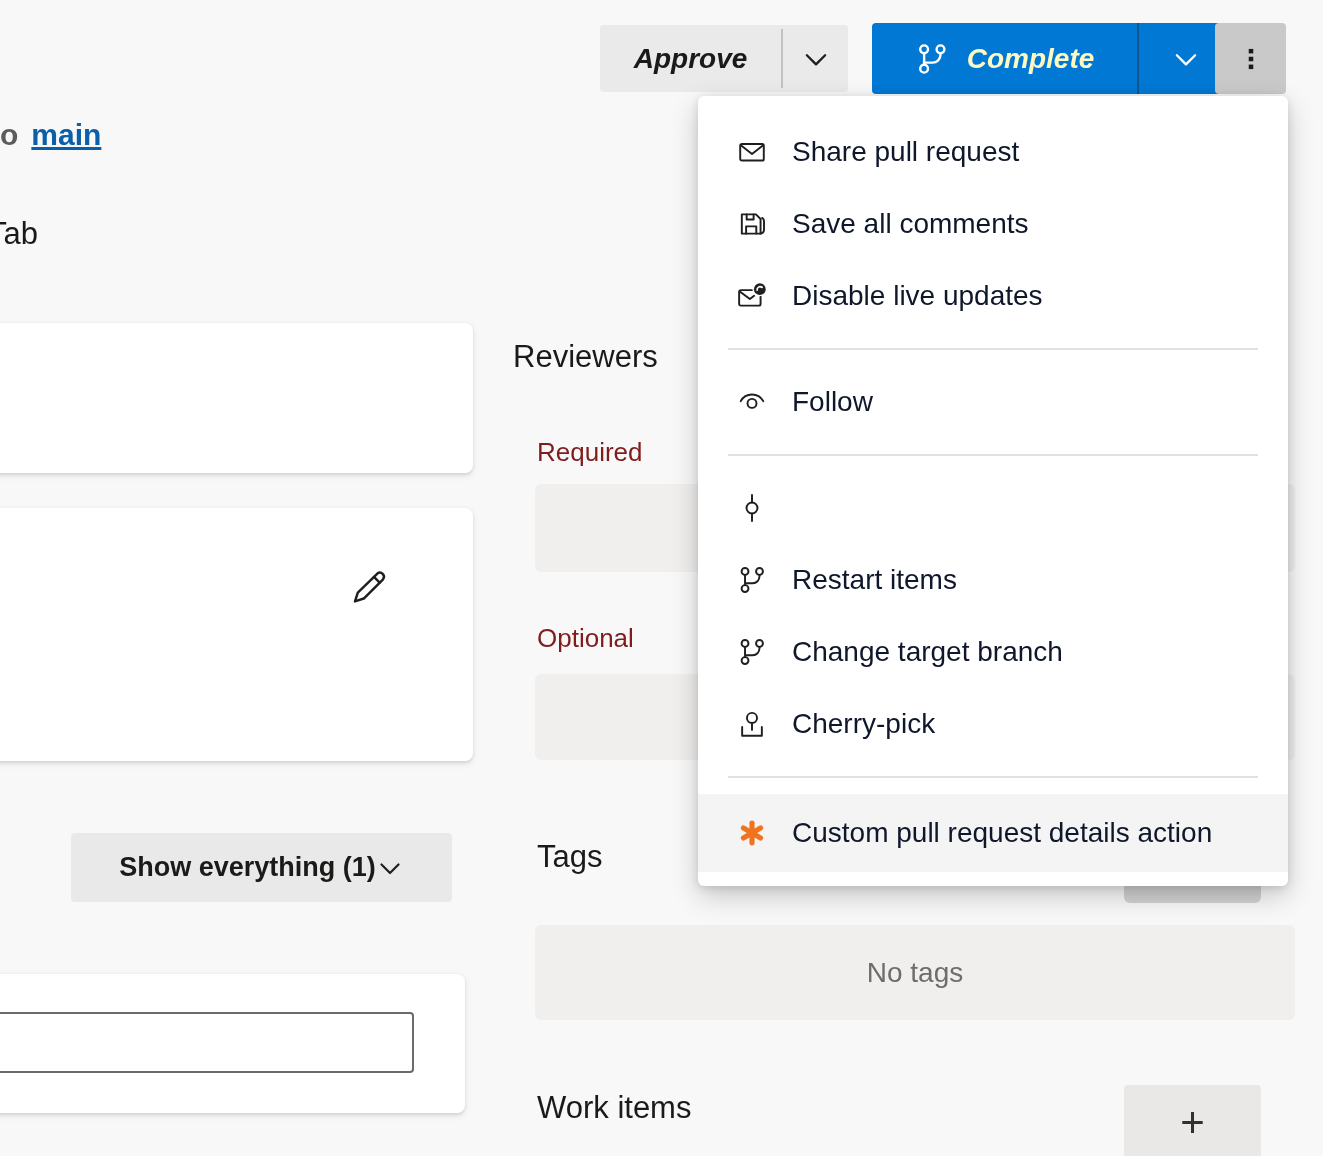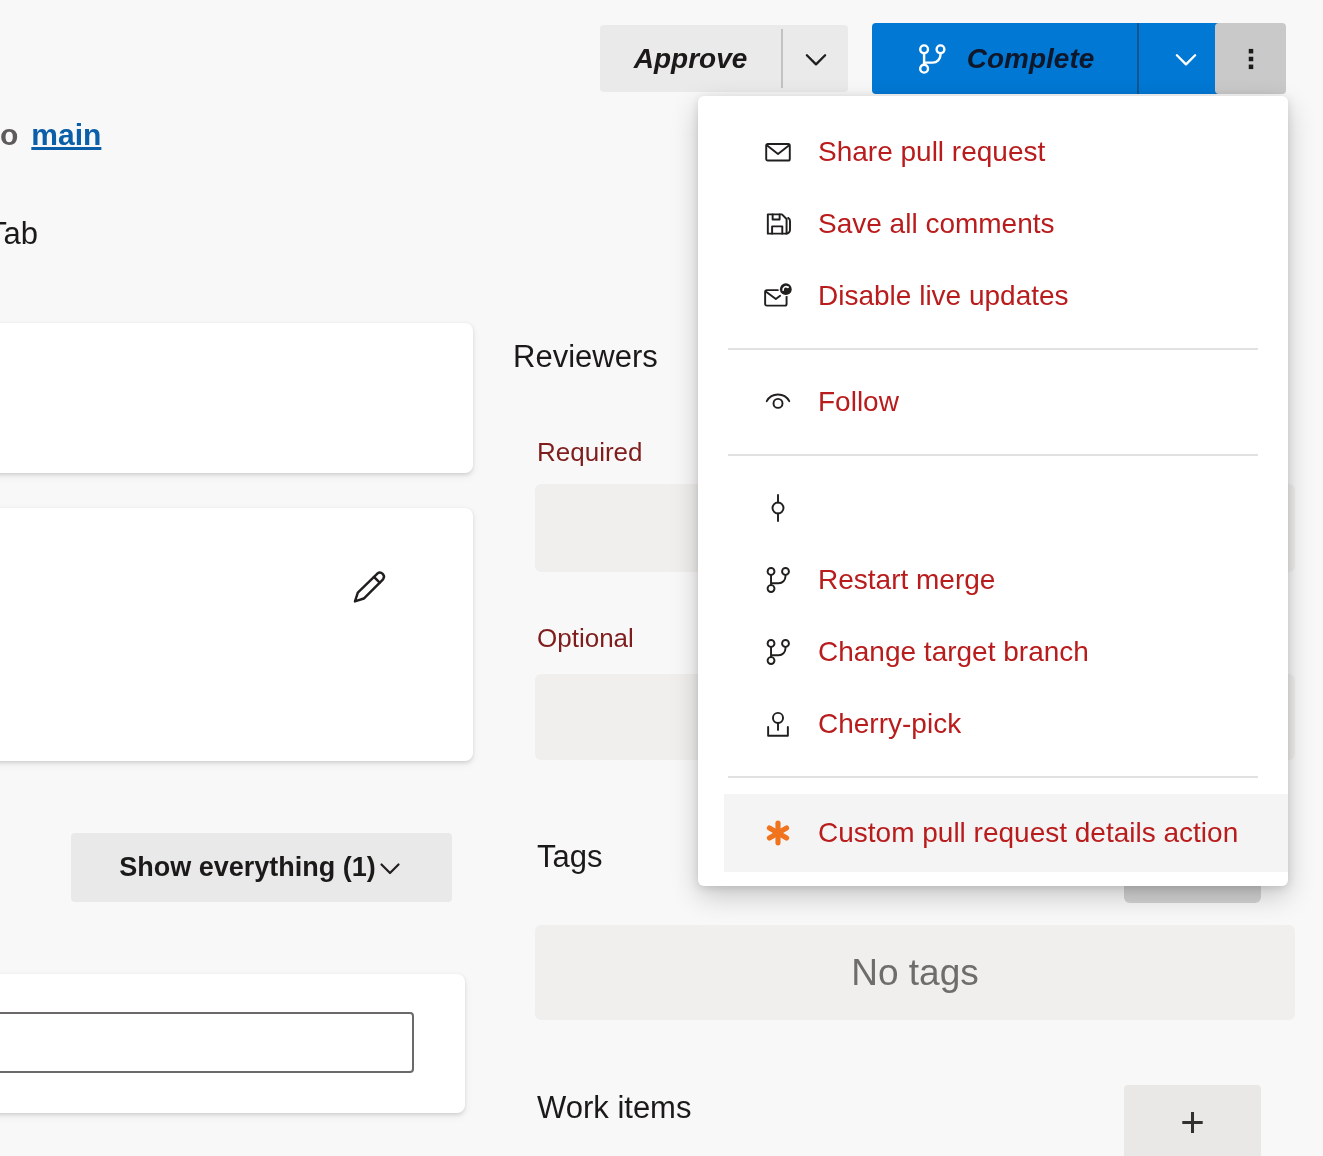--- a/index.html
+++ b/index.html
@@ -13,21 +13,21 @@
   .ico{fill:none;stroke:#201f1e;stroke-width:1.8;stroke-linecap:round;stroke-linejoin:round;}
 
   
   .split-btn{position:absolute;display:flex;border-radius:4px;overflow:hidden;z-index:5;font-style:italic;}
   .approve{left:600px;top:25px;width:248px;height:67px;background:#eaeaea;}
   .approve .main{width:181px;display:flex;align-items:center;justify-content:center;
     font-size:28px;font-weight:600;color:#1b1a19;cursor:pointer;}
   .approve .sep{width:2px;background:#c3c2c1;margin:4px 0;}
   .approve .chev{flex:1;display:flex;align-items:center;justify-content:center;cursor:pointer;}
 
-  .complete{left:872px;top:23px;width:360px;height:71px;background:#0078d4;color:#0f172a;}
+  .complete{left:872px;top:23px;width:360px;height:71px;background:#0078d4;color:#fef9c3;}
   .complete .main{width:265px;display:flex;align-items:center;justify-content:center;gap:18px;
     font-size:28px;font-weight:600;cursor:pointer;}
   .complete .sep{width:2px;background:#10568f;margin:0;}
   .complete .chev{flex:1;display:flex;align-items:center;justify-content:center;cursor:pointer;}
   .complete .ico{stroke:#fff;stroke-width:2;}
 
   .more-btn{position:absolute;left:1215px;top:23px;width:71px;height:71px;background:#c9c9c9;
     border-radius:4px;display:flex;align-items:center;justify-content:center;cursor:pointer;z-index:5;}
 
   
@@ -52,33 +52,33 @@
     border-radius:4px;display:flex;align-items:center;justify-content:center;
     font-size:27px;font-weight:600;color:#1b1a19;cursor:pointer;}
 
   
   .section-heading{position:absolute;font-size:31px;color:#1b1a19;white-space:nowrap;}
   .sub-label{position:absolute;font-size:26px;color:#7f1d1d;white-space:nowrap;}
   .placeholder-box{position:absolute;left:535px;width:760px;background:#f0efee;border-radius:6px;}
   .req-box{top:484px;height:88px;}
   .opt-box{top:674px;height:86px;}
   .no-tags-box{top:925px;height:95px;display:flex;align-items:center;justify-content:center;
-    font-size:37px;color:#6e6d6b;}
+    font-size:28px;color:#6e6d6b;}
   .add-tag-btn{position:absolute;left:1124px;top:856px;width:137px;height:47px;background:#d2d2d2;
     border-radius:6px;border:none;cursor:pointer;z-index:1;}
   .add-wi-btn{position:absolute;left:1124px;top:1085px;width:137px;height:75px;background:#e9e8e7;
     border-radius:4px;border:none;display:flex;align-items:center;justify-content:center;
     font-size:42px;font-weight:300;color:#323130;cursor:pointer;font-family:inherit;}
 
   
   .menu{position:absolute;left:698px;top:96px;width:590px;background:#fff;border-radius:6px;
     box-shadow:0 10px 28px rgba(0,0,0,.20),0 2px 8px rgba(0,0,0,.12);
     padding:20px 0 14px;z-index:20;box-sizing:border-box;}
   .menu-item{display:flex;align-items:center;height:72px;padding:0 30px 0 39px;font-size:28px;
-    color:#b91c1c;cursor:pointer;white-space:nowrap;margin-left:26px;}
+    color:#0f172a;cursor:pointer;white-space:nowrap;}
   .menu-item .mi-icon{width:30px;height:30px;margin-right:25px;flex:none;}
   .menu-item.highlight{height:78px;background:#f4f4f4;}
   .menu-divider{height:2px;background:#e1e1e1;margin:16px 30px;}
 </style>
 </head>
 <body>
 
 <div class="intro-line">
   <span>o</span><a>main</a>
 </div>
@@ -253,21 +253,21 @@
     <span class="mi-icon">
       <svg width="30" height="30" viewBox="0 0 28 28">
           <g class="ico">
         <circle cx="7.5" cy="6" r="3.2"></circle>
             <circle cx="21" cy="6" r="3.2"></circle>
             <circle cx="7.5" cy="22" r="3.2"></circle>
         <path d="M7.5 9.2v9.6M21 9.2v1.4a6.4 6.4 0 0 1-6.4 6.4H7.5"></path>
       </g>
         </svg>
     </span>
-    <span>Restart merge</span>
+    <span>Restart items</span>
   </div>
 
   <div class="menu-item">
     <span class="mi-icon">
       <svg width="30" height="30" viewBox="0 0 28 28">
           <g class="ico">
         <circle cx="7.5" cy="6" r="3.2"></circle>
             <circle cx="21" cy="6" r="3.2"></circle>
             <circle cx="7.5" cy="22" r="3.2"></circle>
         <path d="M7.5 9.2v9.6M21 9.2v1.4a6.4 6.4 0 0 1-6.4 6.4H7.5"></path>

